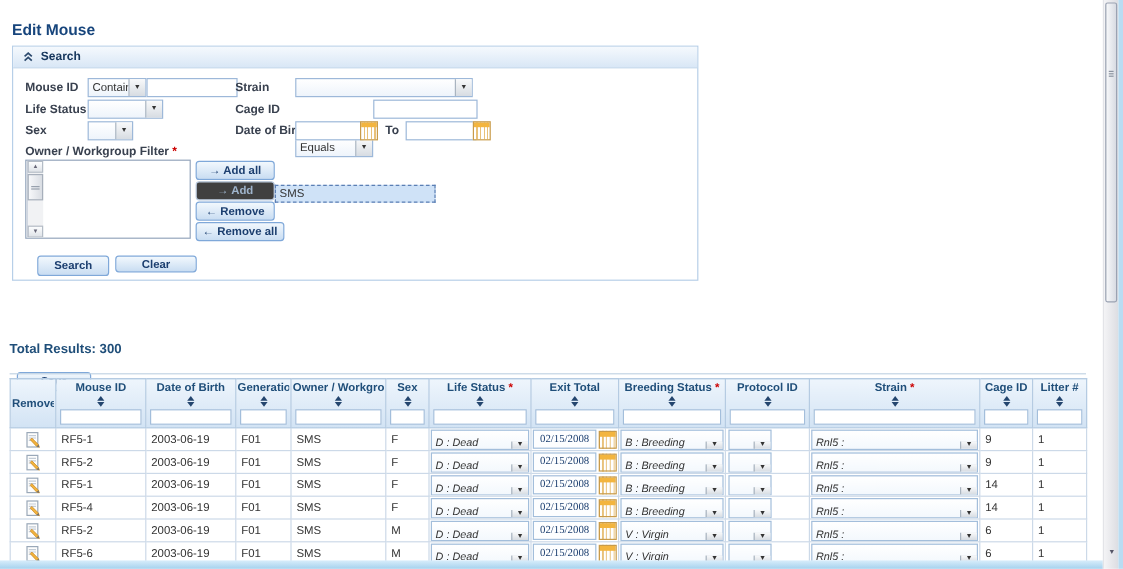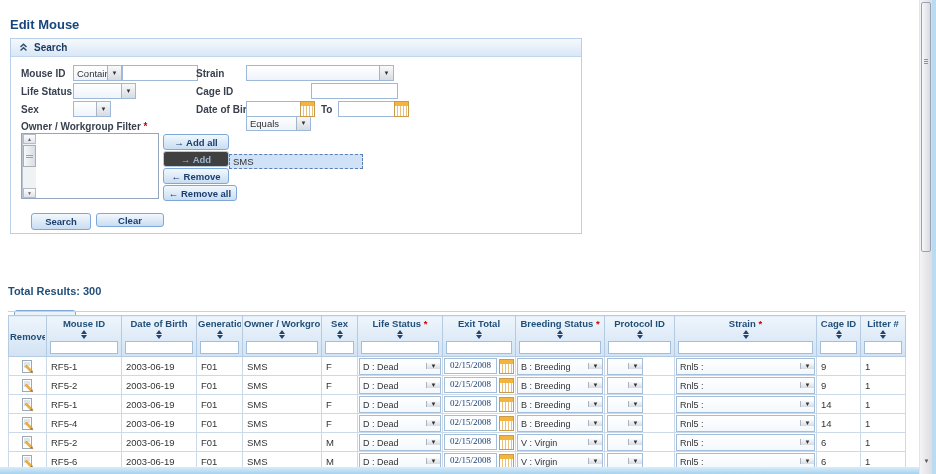--- a/index.html
+++ b/index.html
@@ -94,22 +94,22 @@
   .filter-input{
     display:block;width:calc(100% - 8px);height:11px;margin:0 auto;border:1px solid #a3bedb;
     background:#fff;font-size:9px;padding:0 1px;
   }
   td{
     border:1px solid #ccd9e8;font-size:9.5px;color:#333;height:19px;box-sizing:border-box;
     padding:0 4px;white-space:nowrap;overflow:hidden;vertical-align:middle;background:#fff;
   }
   td.c{text-align:center;padding:0;}
   .cell-combo{
-    display:flex;align-items:center;height:15px;border:1px solid #a3bedb;
-    background:linear-gradient(#fff,#f3f8fd);margin:0 1px;
+    display:flex;align-items:flex-end;height:15px;border:1px solid #a3bedb;
+    background:linear-gradient(#fff,#f3f8fd);margin:0 1px;font-style:italic;
   }
   .cell-combo .val{flex:1;font-size:9px;padding:2px 3px 0;text-align:left;overflow:hidden;white-space:nowrap;}
   .cell-combo.sm{width:34px;margin-left:2px;}
   .cell-date{display:flex;align-items:center;gap:2px;height:15px;margin:0 1px;}
   .cell-date .dval{
     flex:1;height:13px;border:1px solid #a3bedb;background:#fdfeff;font-size:9px;padding:1px 2px 0;color:#1b3e6f;font-family:Liberation Serif, serif;
   }
   .cell-date .cal{position:static;flex:0 0 13px;height:13px;}
 
   

